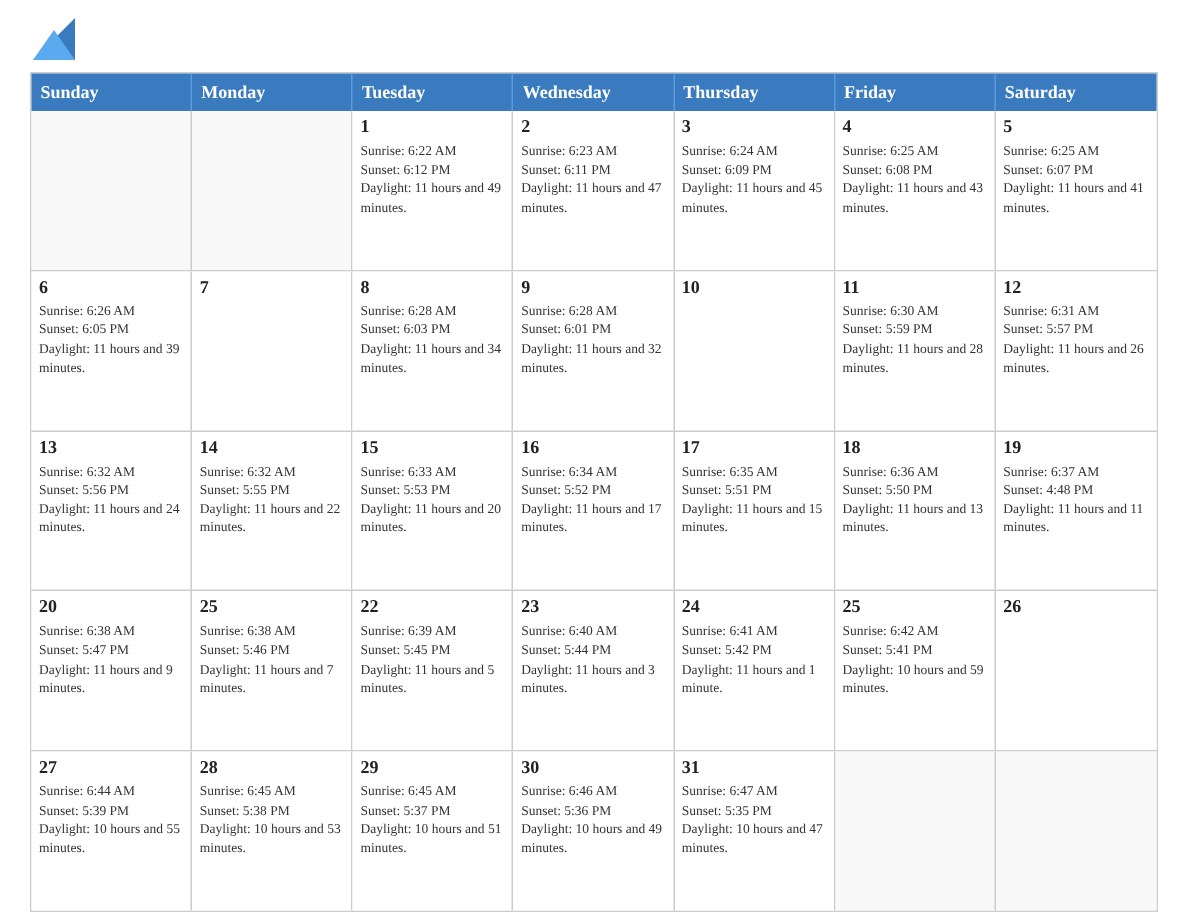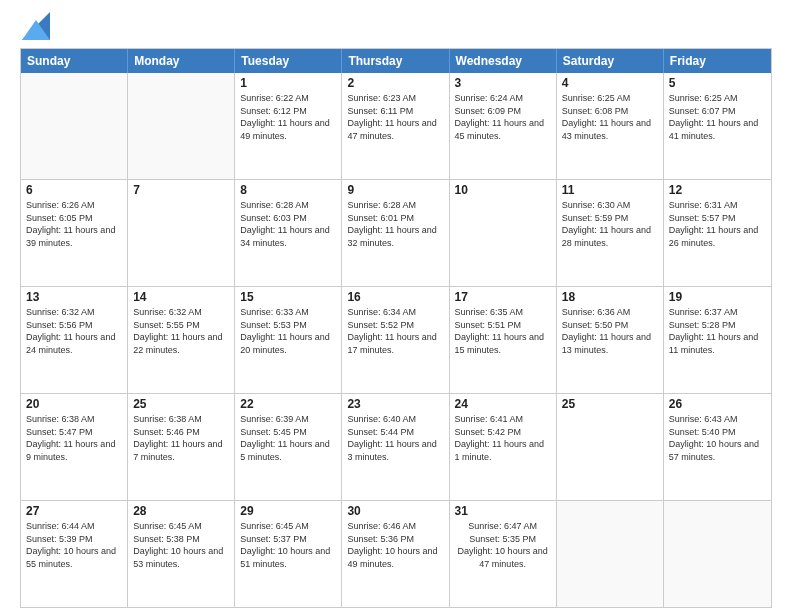--- a/index.html
+++ b/index.html
@@ -9,20 +9,21 @@
       width: 792px;
       height: 612px;
       overflow: hidden;
     }
     .page {
       width: 792px;
       height: 612px;
       padding: 16px 20px 4px 20px;
       display: flex;
       flex-direction: column;
+      font-family: Liberation Serif, serif;
     }
     .header {
       display: flex;
       justify-content: space-between;
       align-items: flex-start;
       margin-bottom: 8px;
     }
     .logo-area {
       display: flex;
       align-items: center;
@@ -138,24 +139,24 @@
       <div class="month-title"></div>
       <div class="subtitle"></div>
     </div>
   </div>
 
   <div class="calendar">
     <div class="cal-header">
     <div class="cal-header-cell">Sunday</div>
         <div class="cal-header-cell">Monday</div>
         <div class="cal-header-cell">Tuesday</div>
+        <div class="cal-header-cell">Wednesday</div>
         <div class="cal-header-cell">Thursday</div>
-        <div class="cal-header-cell">Wednesday</div>
+        <div class="cal-header-cell">Friday</div>
         <div class="cal-header-cell">Saturday</div>
-        <div class="cal-header-cell">Friday</div>
       </div>
     <div class="cal-body">
     <div class="cal-row">
           <div class="cal-cell empty"></div>
           <div class="cal-cell empty"></div>
           <div class="cal-cell">
             <div class="day-num">1</div>
             <div class="cell-info" style="white-space: pre-line;">Sunrise: 6:22 AM
 Sunset: 6:12 PM
 Daylight: 11 hours and 49 minutes.</div>
@@ -256,21 +257,21 @@
           </div>
           <div class="cal-cell">
             <div class="day-num">18</div>
             <div class="cell-info" style="white-space: pre-line;">Sunrise: 6:36 AM
 Sunset: 5:50 PM
 Daylight: 11 hours and 13 minutes.</div>
           </div>
           <div class="cal-cell">
             <div class="day-num">19</div>
             <div class="cell-info" style="white-space: pre-line;">Sunrise: 6:37 AM
-Sunset: 5:28 PM
+Sunset: 4:48 PM
 Daylight: 11 hours and 11 minutes.</div>
           </div>
         </div>
         <div class="cal-row">
           <div class="cal-cell">
             <div class="day-num">20</div>
             <div class="cell-info" style="white-space: pre-line;">Sunrise: 6:38 AM
 Sunset: 5:47 PM
 Daylight: 11 hours and 9 minutes.</div>
           </div>
@@ -293,26 +294,26 @@
 Daylight: 11 hours and 3 minutes.</div>
           </div>
           <div class="cal-cell">
             <div class="day-num">24</div>
             <div class="cell-info" style="white-space: pre-line;">Sunrise: 6:41 AM
 Sunset: 5:42 PM
 Daylight: 11 hours and 1 minute.</div>
           </div>
           <div class="cal-cell">
             <div class="day-num">25</div>
+            <div class="cell-info" style="white-space: pre-line;">Sunrise: 6:42 AM
+Sunset: 5:41 PM
+Daylight: 10 hours and 59 minutes.</div>
           </div>
           <div class="cal-cell">
             <div class="day-num">26</div>
-            <div class="cell-info" style="white-space: pre-line;">Sunrise: 6:43 AM
-Sunset: 5:40 PM
-Daylight: 10 hours and 57 minutes.</div>
           </div>
         </div>
         <div class="cal-row">
           <div class="cal-cell">
             <div class="day-num">27</div>
             <div class="cell-info" style="white-space: pre-line;">Sunrise: 6:44 AM
 Sunset: 5:39 PM
 Daylight: 10 hours and 55 minutes.</div>
           </div>
           <div class="cal-cell">
@@ -328,21 +329,21 @@
 Daylight: 10 hours and 51 minutes.</div>
           </div>
           <div class="cal-cell">
             <div class="day-num">30</div>
             <div class="cell-info" style="white-space: pre-line;">Sunrise: 6:46 AM
 Sunset: 5:36 PM
 Daylight: 10 hours and 49 minutes.</div>
           </div>
           <div class="cal-cell">
             <div class="day-num">31</div>
-            <div class="cell-info" style="white-space: pre-line; text-align: center;">Sunrise: 6:47 AM
+            <div class="cell-info" style="white-space: pre-line;">Sunrise: 6:47 AM
 Sunset: 5:35 PM
 Daylight: 10 hours and 47 minutes.</div>
           </div>
           <div class="cal-cell empty"></div>
           <div class="cal-cell empty"></div>
         </div>
       </div>
   </div>
 </div>
 

